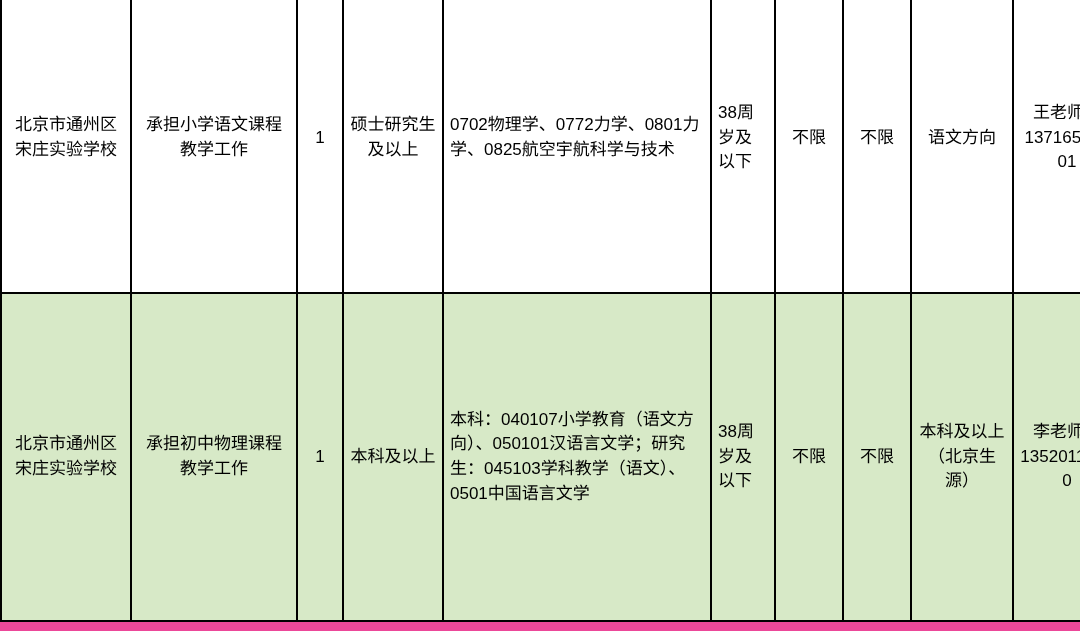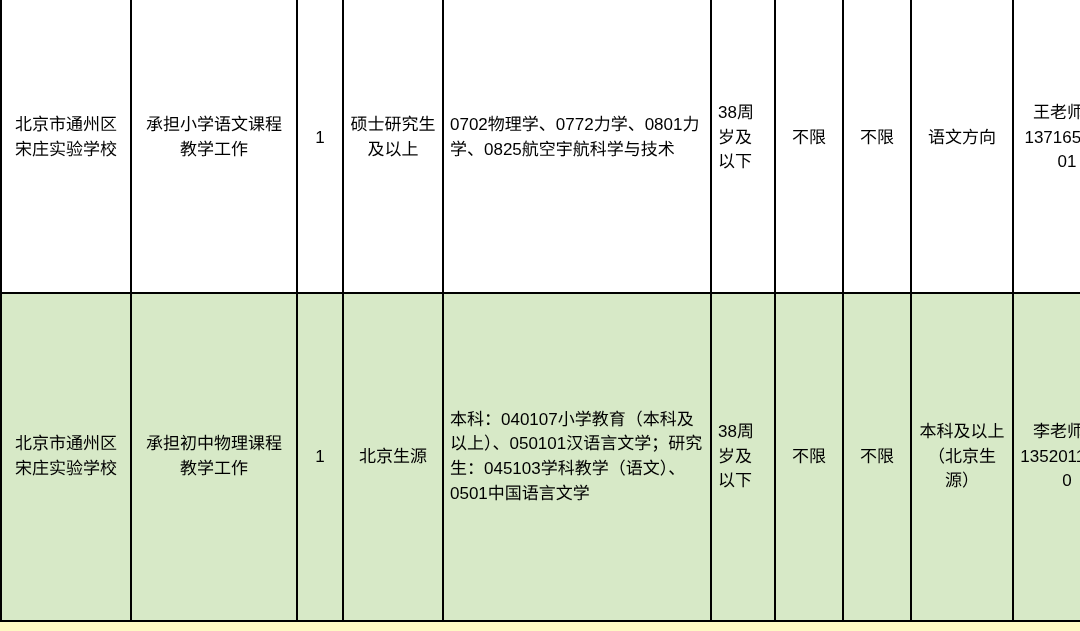--- a/index.html
+++ b/index.html
@@ -10,21 +10,21 @@
   body {
     width: 1080px;
     height: 631px;
     font-family: "Liberation Sans", "DejaVu Sans", sans-serif;
     overflow: hidden;
   }
   .sheet {
     width: 1080px;
     height: 631px;
     position: relative;
-    background: #fef9c3;
+    background: #ec4899;
   }
   table.jobs {
     border-collapse: collapse;
     table-layout: fixed;
     width: 1080px;
     
     position: absolute;
     left: 0;
     top: -18px;
   }
@@ -115,24 +115,24 @@
         <td class="center">
             <span class="cell-inner">北京市通州区宋庄实验学校</span>
           </td>
         <td class="center">
             <span class="cell-inner">承担初中物理课程教学工作</span>
           </td>
         <td class="center">
             <span class="cell-inner">1</span>
           </td>
         <td class="center">
-            <span class="cell-inner">北京生源</span>
+            <span class="cell-inner">本科及以上</span>
           </td>
         <td class="left">
-            <span class="cell-inner">本科：040107小学教育（本科及以上）、050101汉语言文学；研究生：045103学科教学（语文）、0501中国语言文学</span>
+            <span class="cell-inner">本科：040107小学教育（语文方向）、050101汉语言文学；研究生：045103学科教学（语文）、0501中国语言文学</span>
           </td>
         <td class="left">
             <span class="cell-inner">38周岁及以下</span>
           </td>
         <td class="center">
             <span class="cell-inner">不限</span>
           </td>
         <td class="center">
             <span class="cell-inner">不限</span>
           </td>

